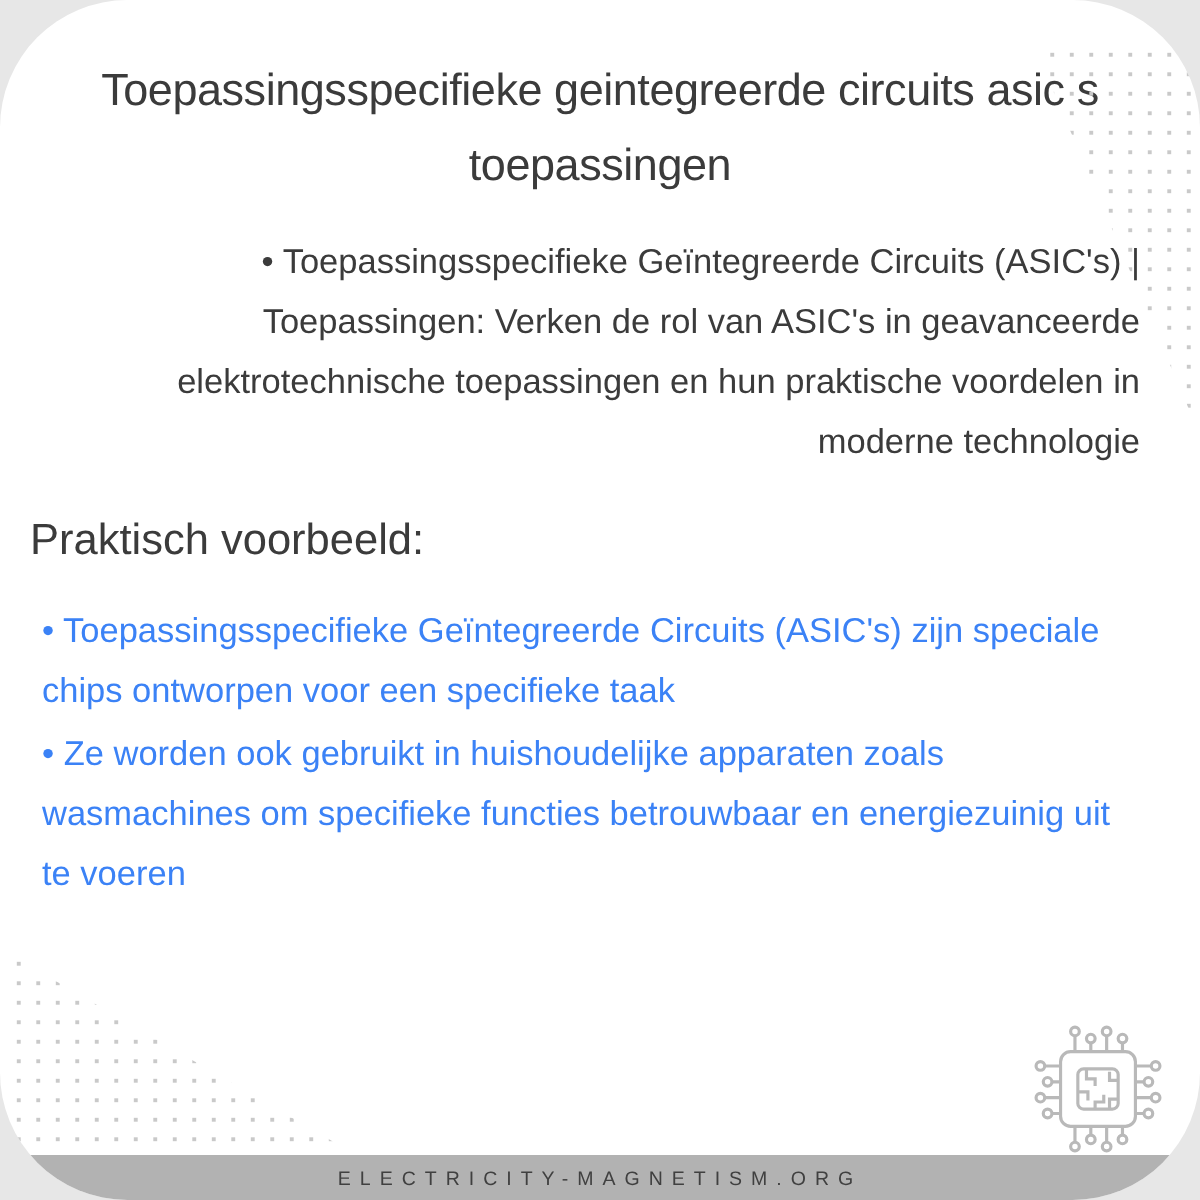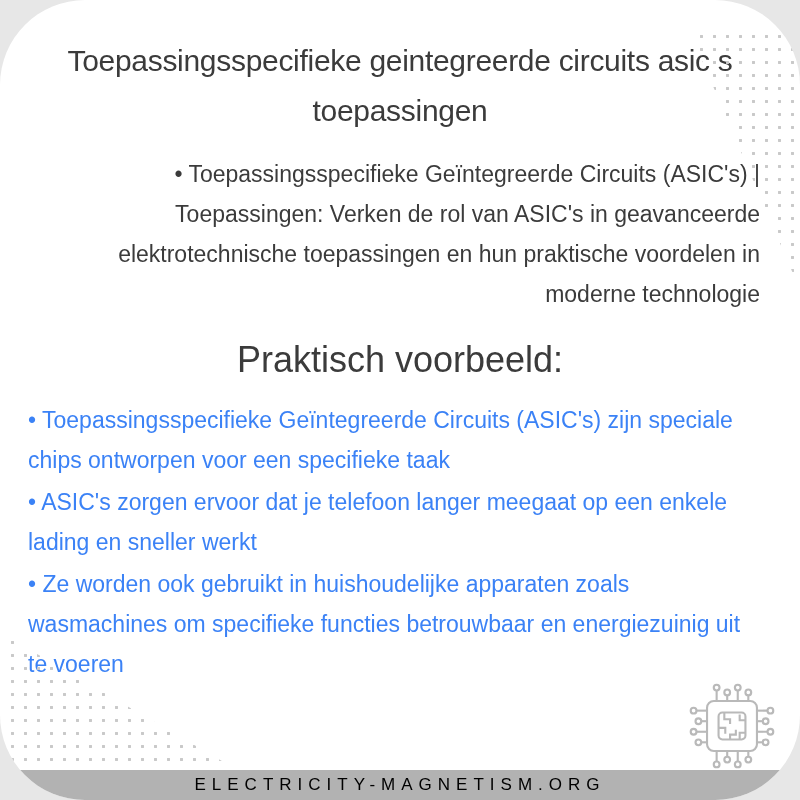--- a/index.html
+++ b/index.html
@@ -55,22 +55,21 @@
   .intro {
     margin: 18px 40px 0 28px;
     font-size: 23px;
     font-weight: 400;
     line-height: 40px;
     color: #3b3b3b;
     text-align: right;
   }
   h2 {
     margin: 26px 20px 16px 20px;
-    text-align: center;
-    font-size: 36px;
+    font-size: 29px;
     font-weight: 400;
     line-height: 40px;
     color: #3b3b3b;
   }
   .bullets {
     margin: 20px 40px 0 28px;
   }
   .bullets p {
     font-size: 23px;
     font-weight: 400;
@@ -96,44 +95,43 @@
     left: 0;
     right: 0;
     bottom: 0;
     height: 30px;
     background: #b2b2b2;
     display: flex;
     align-items: center;
     justify-content: center;
   }
   .band span {
-    font-size: 17px;
+    font-size: 13px;
     font-weight: 400;
     letter-spacing: 6px;
-    color: #000000;
+    color: #404040;
   }
 </style>
 </head>
 <body>
 
 <div class="canvas">
   <div class="card">
 
     <div class="dots dots-tr"></div>
     <div class="dots dots-bl"></div>
 
     <h1>Toepassingsspecifieke geintegreerde circuits asic s toepassingen</h1>
 
     <p class="intro">• Toepassingsspecifieke Geïntegreerde Circuits (ASIC's) | Toepassingen: Verken de rol van ASIC's in geavanceerde elektrotechnische toepassingen en hun praktische voordelen in moderne technologie</p>
 
     <h2>Praktisch voorbeeld:</h2>
 
     <div class="bullets">
       <p>• Toepassingsspecifieke Geïntegreerde Circuits (ASIC's) zijn speciale chips ontworpen voor een specifieke taak</p>
-      <p>• ASIC's zorgen ervoor dat je telefoon langer meegaat op een enkele lading en sneller werkt</p>
       <p>• Ze worden ook gebruikt in huishoudelijke apparaten zoals wasmachines om specifieke functies betrouwbaar en energiezuinig uit te voeren</p>
     </div>
 
     <svg class="chip" viewBox="0 0 100 100" aria-hidden="true">
       <rect x="24" y="24" width="52" height="52" rx="7"></rect>
       <rect x="36" y="36" width="28" height="28" rx="4"></rect>
       <path d="M42 36 v7 h6 v5 M64 44 h-6 v-6 M36 52 h7 v6 M58 64 v-7 h6 M48 64 v-5 h6 v-5"></path>
 
       <line x1="34" y1="24" x2="34" y2="13"></line>
         <circle cx="34" cy="10" r="3"></circle>

